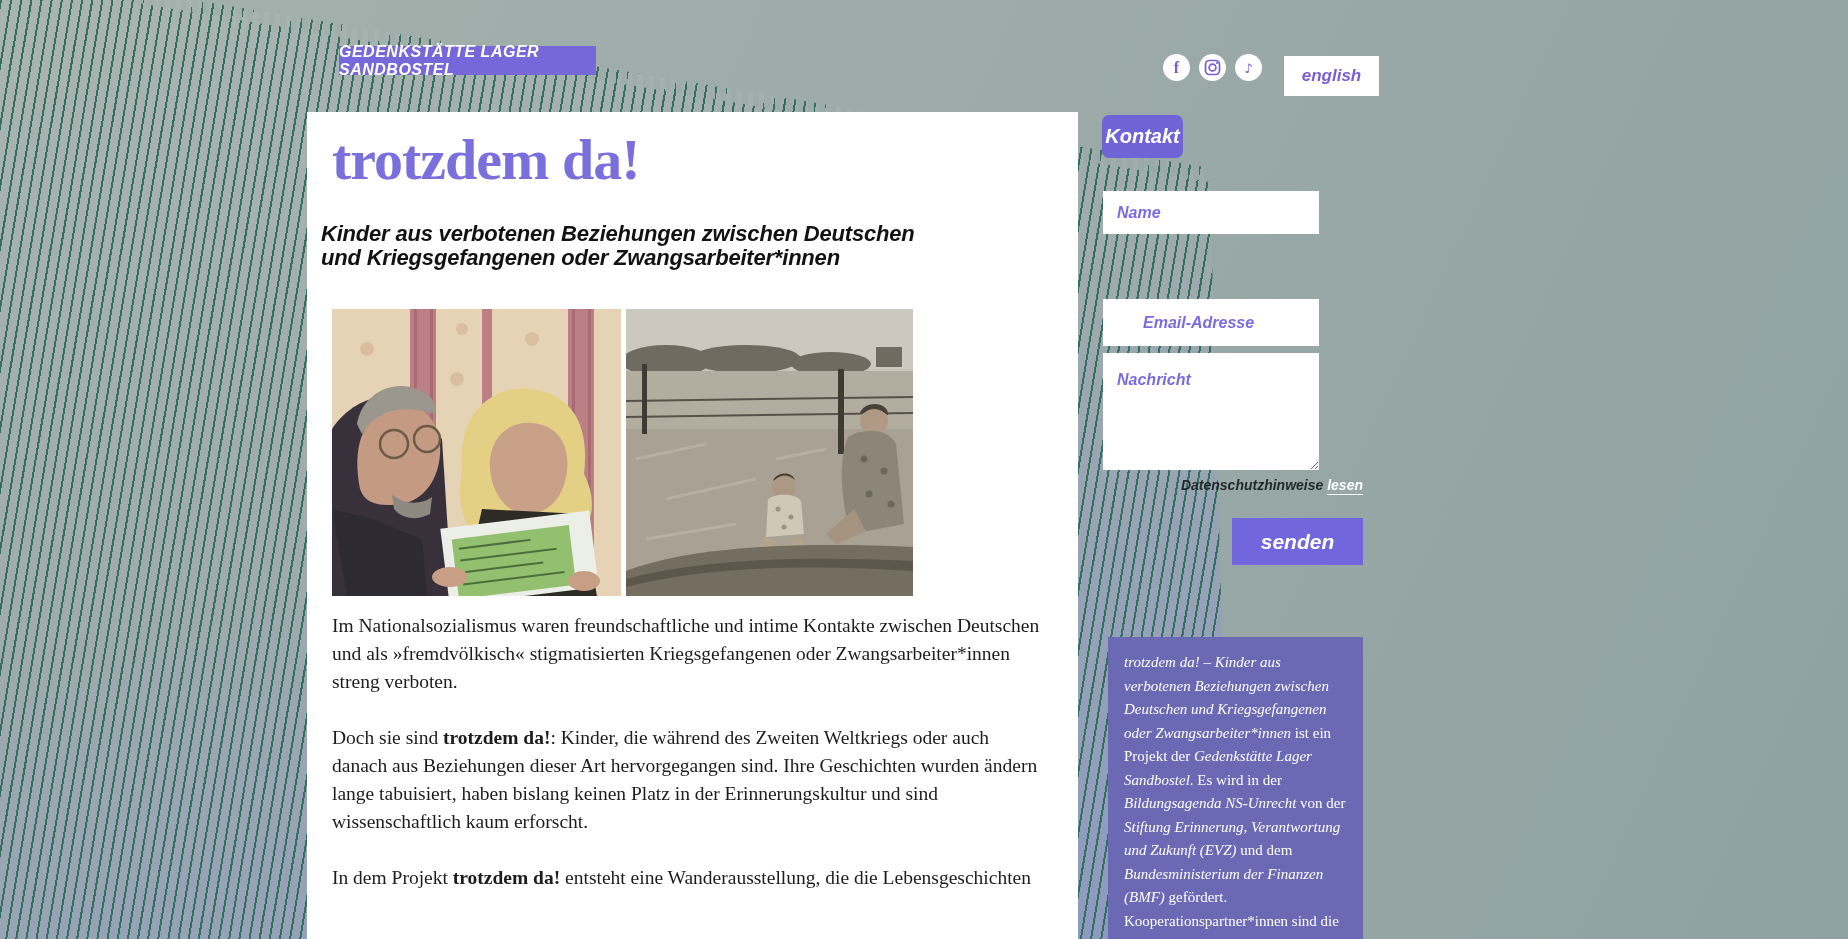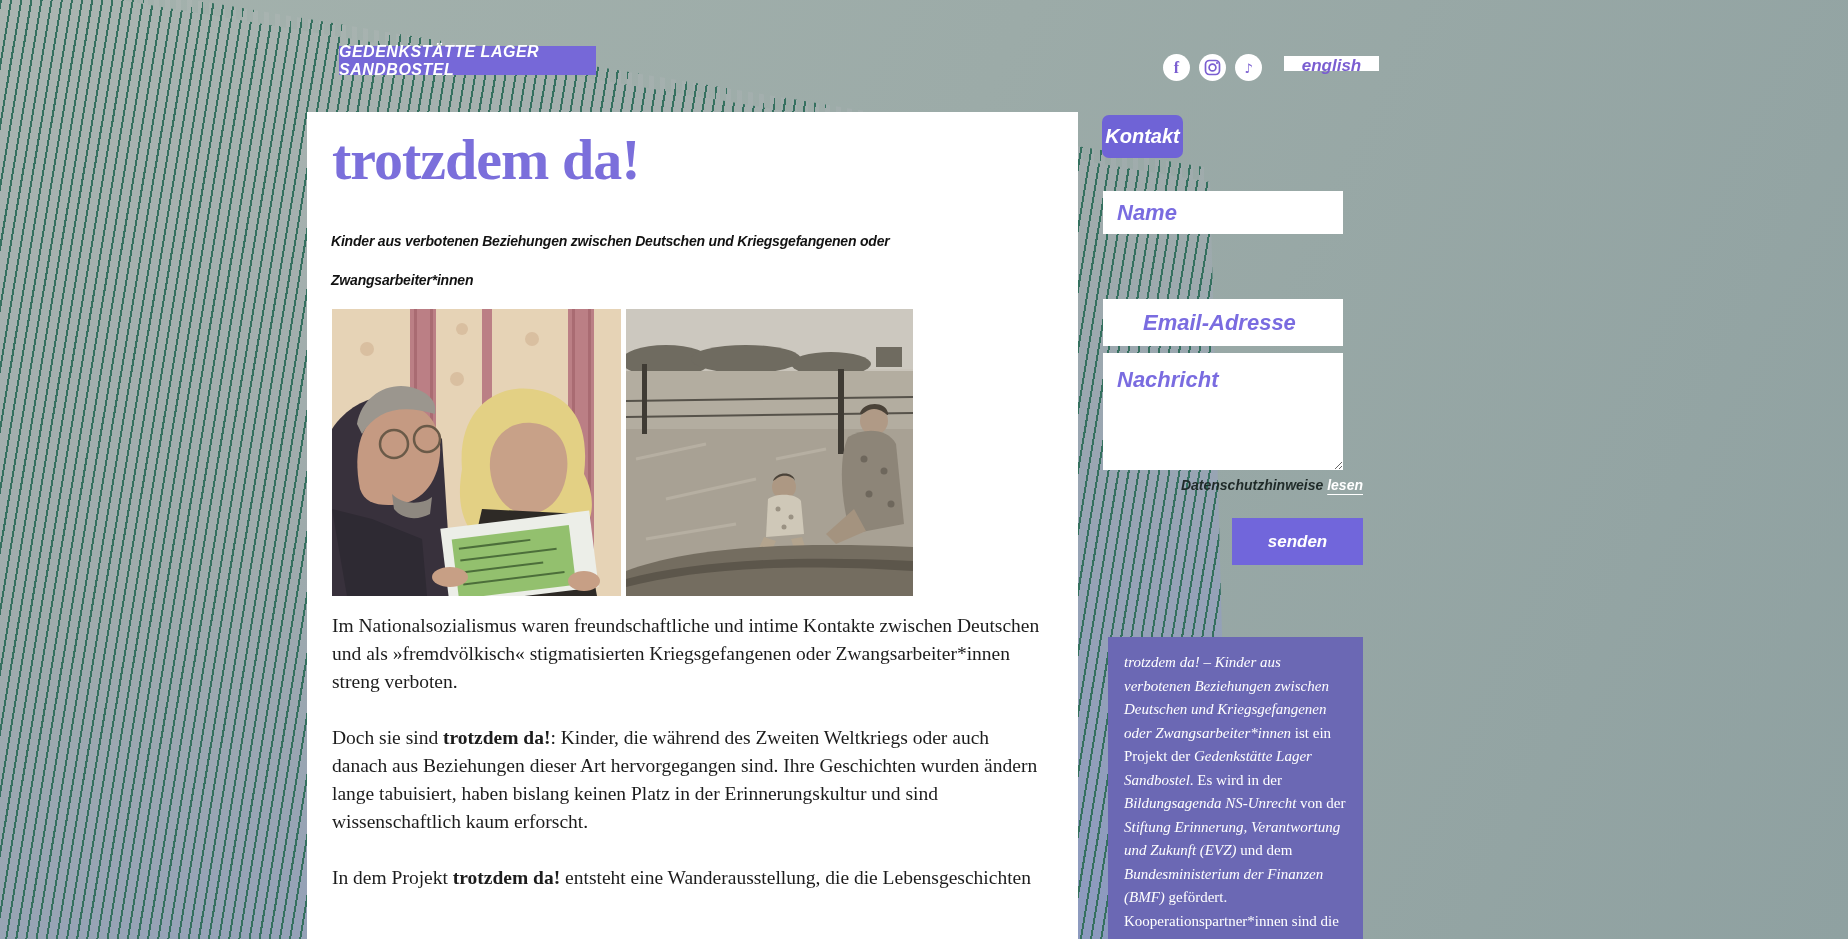--- a/index.html
+++ b/index.html
@@ -19,56 +19,56 @@
     mask-image:repeating-linear-gradient(90deg,#000 0 5px,rgba(0,0,0,0) 5px 11px);}
 
   
   .site-badge{position:absolute;left:339px;top:46px;width:257px;height:29px;
     background:#7668d8;color:#fff;display:flex;align-items:center;justify-content:center;
     font-style:italic;font-weight:700;font-size:16px;letter-spacing:.5px;z-index:5;}
   .social-row{position:absolute;left:1163px;top:54px;display:flex;gap:9px;z-index:5;}
   .social-circle{width:27px;height:27px;border-radius:50%;background:#fff;
     display:flex;align-items:center;justify-content:center;cursor:pointer;}
   .social-circle svg{display:block;}
-  .lang-button{position:absolute;left:1284px;top:56px;width:95px;height:15px;background:#fff;
+  .lang-button{position:absolute;left:1284px;top:56px;width:95px;height:40px;background:#fff;
     color:#7a5ed1;font-style:italic;font-weight:700;font-size:17px;
-    display:flex;justify-content:center;cursor:pointer;z-index:5;}
+    display:flex;align-items:center;justify-content:center;cursor:pointer;z-index:5;}
 
   
   .main-col{position:absolute;left:307px;top:112px;width:771px;height:827px;
     background:#fff;z-index:4;overflow:hidden;}
   .article-title{position:absolute;left:25px;top:14px;color:#7b6fdb;
     font-family:"Liberation Serif",serif;font-weight:700;font-size:58px;letter-spacing:-1px;}
-  .article-subtitle{position:absolute;left:24px;top:110px;width:600px;color:#121212;
-    font-style:italic;font-weight:700;font-size:14px;line-height:39px;letter-spacing:-.2px;}
+  .article-subtitle{position:absolute;left:14px;top:110px;width:600px;color:#121212;
+    font-style:italic;font-weight:700;font-size:22px;line-height:24px;letter-spacing:-.2px;}
   .photo-row{position:absolute;left:25px;top:197px;display:flex;gap:5px;}
   .photo{display:block;}
   .article-body{position:absolute;left:25px;top:500px;width:725px;color:#1c1c1c;
     font-family:"Liberation Serif",serif;font-size:19.5px;line-height:28px;}
   .article-body p{margin:0 16px 28px 0;}
   .seg-bold{font-weight:700;}
   .seg-italic{font-style:italic;}
 
   
   .kontakt-btn{position:absolute;left:1102px;top:115px;width:81px;height:43px;background:#6f63d6;
     color:#fff;font-style:italic;font-weight:700;font-size:20px;
     display:flex;align-items:center;justify-content:center;cursor:pointer;z-index:5;border-radius:7px;}
-  .form-field{position:absolute;left:1103px;width:240px;background:#fff;border:none;outline:none;
+  .form-field{position:absolute;left:1103px;width:216px;background:#fff;border:none;outline:none;
     box-sizing:border-box;padding:0 14px;z-index:5;
-    font-style:italic;font-weight:700;font-size:22px;color:#333;font-family:"Liberation Sans",sans-serif;}
+    font-style:italic;font-weight:700;font-size:16px;color:#333;font-family:"Liberation Sans",sans-serif;}
   .form-field::placeholder{color:#7a6ce0;opacity:1;font-style:italic;font-weight:700;}
   #field-name{top:191px;height:43px;}
   #field-phone{top:246px;height:45px;}
   #field-email{top:299px;height:47px;padding-left:40px;}
   #field-message{top:353px;height:117px;padding-top:16px;resize:both;line-height:22px;}
   .privacy-line{position:absolute;left:1103px;top:477px;width:260px;text-align:right;z-index:5;
     font-style:italic;font-weight:700;font-size:14px;color:#1f2a28;}
   .privacy-link{color:#fff;text-decoration:underline;text-underline-offset:4px;cursor:pointer;}
   .senden-btn{position:absolute;left:1232px;top:518px;width:131px;height:47px;background:#7166db;
-    border:none;color:#fff;font-style:italic;font-weight:700;font-size:17px;cursor:pointer;z-index:5;
+    border:none;color:#fff;font-style:italic;font-weight:700;font-size:21px;cursor:pointer;z-index:5;
     font-family:"Liberation Sans",sans-serif;}
 
   
   .info-box{position:absolute;left:1108px;top:637px;width:255px;height:302px;background:#6b68b4;
     box-sizing:border-box;padding:14px 16px;z-index:5;color:#fff;
     font-family:"Liberation Serif",serif;font-size:15px;line-height:23.5px;}
 </style>
 </head>
 <body>
 

